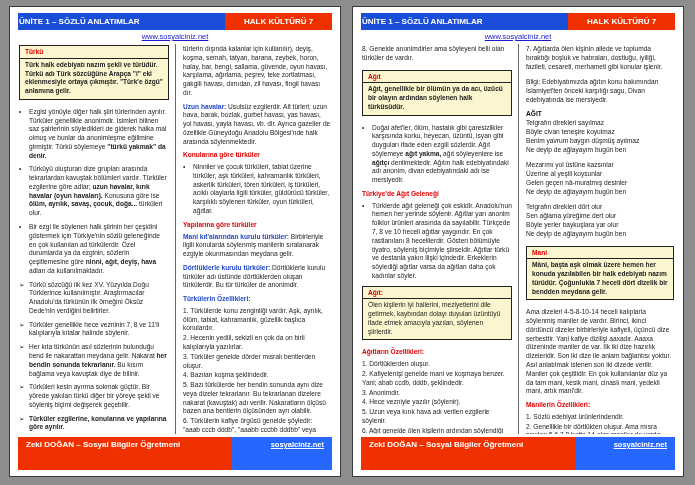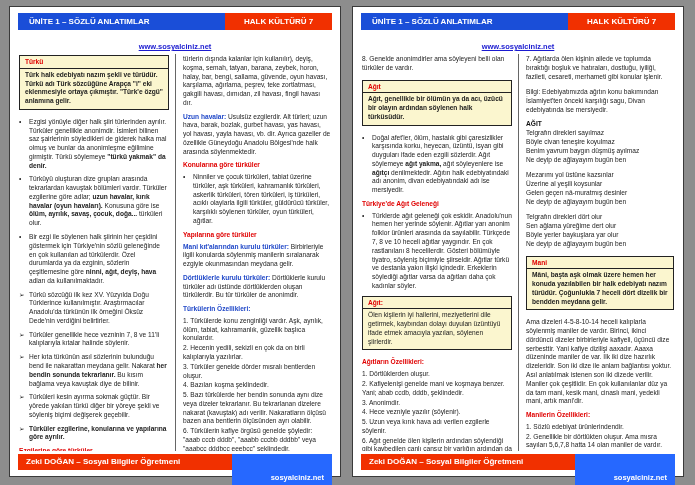--- a/index.html
+++ b/index.html
@@ -12,32 +12,32 @@
     position:absolute;top:6px;width:332px;height:471px;
     background:var(--page-bg,#fff);
     border:1px solid #3a3a3a;box-sizing:border-box;
     padding:6px 8px;display:flex;flex-direction:column;
   }
   .page-left{left:9px;}
   .page-right{left:352px;}
   .hdr{display:flex;height:17px;flex:0 0 auto;}
   .hdr-left{
     flex:0 0 66%;background:var(--header-blue,#1a4ed8);color:#fff;
-    font-weight:bold;font-size:8px;line-height:17px;padding:0 11px;
+    font-weight:bold;font-size:8px;line-height:17px;padding:0 1px;
     box-sizing:border-box;white-space:nowrap;overflow:hidden;
   }
   .hdr-right{
     flex:1;background:var(--header-red,#f13000);color:#fff;
     font-weight:bold;font-size:8px;line-height:17px;padding:0 6px;
     box-sizing:border-box;text-align:center;white-space:nowrap;
   }
   .toplink{
     display:block;text-align:center;color:var(--link-blue,#1a1ad0);
-    font-weight:bold;font-size:7.5px;text-decoration:underline;
-    margin:12px 0 3px;flex:0 0 auto;cursor:pointer;
+    font-weight:normal;font-size:7.5px;text-decoration:underline;
+    margin:2px 0 3px;flex:0 0 auto;cursor:pointer;
   }
   .cols{flex:1 1 auto;display:flex;overflow:hidden;margin-bottom:3px;}
   .col{
     width:50%;box-sizing:border-box;padding:1px 6px 0 1px;
     font-size:6.6px;line-height:1.33;color:#1c1c1c;
   }
   .col-r{border-left:1px solid #666;padding-left:7px;padding-right:1px;}
   .blk{margin:0 0 5px;}
   .num{margin:0 0 1px;}
   .sp{margin-bottom:7px !important;}
@@ -52,30 +52,30 @@
     border:1px solid #222;background:var(--box-bg,#fbf6cf);
     margin:0 0 8px;
   }
   .box-title{
     color:var(--box-title-red,#e00000);font-weight:bold;
     padding:2px 5px 1px;border-bottom:1px solid #222;
   }
   .box-body{padding:2px 5px 3px;font-weight:bold;}
   .box-plain .box-body{font-weight:normal;}
   .poem{white-space:pre-line;margin:0 0 7px;}
-  .ftr{display:flex;height:16px;flex:0 0 auto;}
+  .ftr{display:flex;height:33px;flex:0 0 auto;}
   .ftr-author{
     flex:0 0 68%;background:var(--header-red,#f13000);color:#fff;
     font-weight:bold;font-size:8px;line-height:16px;padding:0 8px;
     box-sizing:border-box;white-space:nowrap;overflow:hidden;
   }
   .ftr-site{
     flex:1;background:var(--footer-link-blue,#2668ff);color:#fff;
-    font-weight:bold;font-size:7.5px;line-height:16px;padding:16px 8px;
-    box-sizing:border-box;text-align:right;
+    font-weight:bold;font-size:7.5px;line-height:16px;padding:0 8px;
+    box-sizing:border-box;text-align:right;text-decoration:underline;
     white-space:nowrap;cursor:pointer;
   }
 </style>
 </head>
 <body>
 
 <div class="canvas">
 
   <div class="page page-left">
     <div class="hdr">

